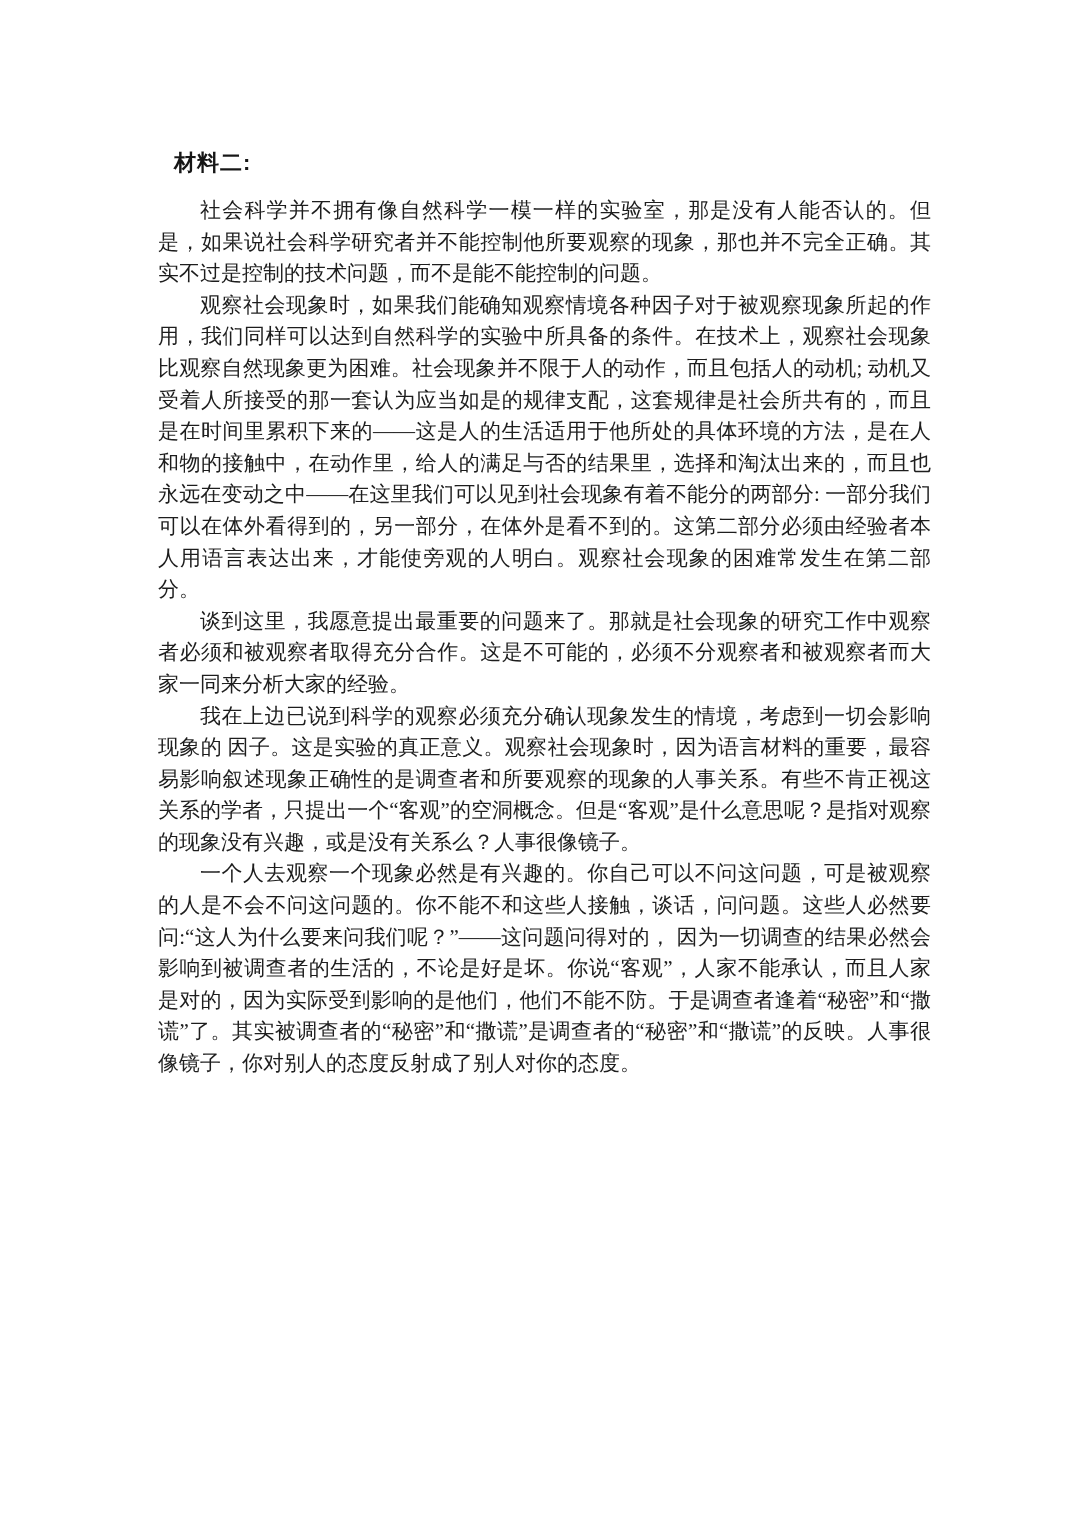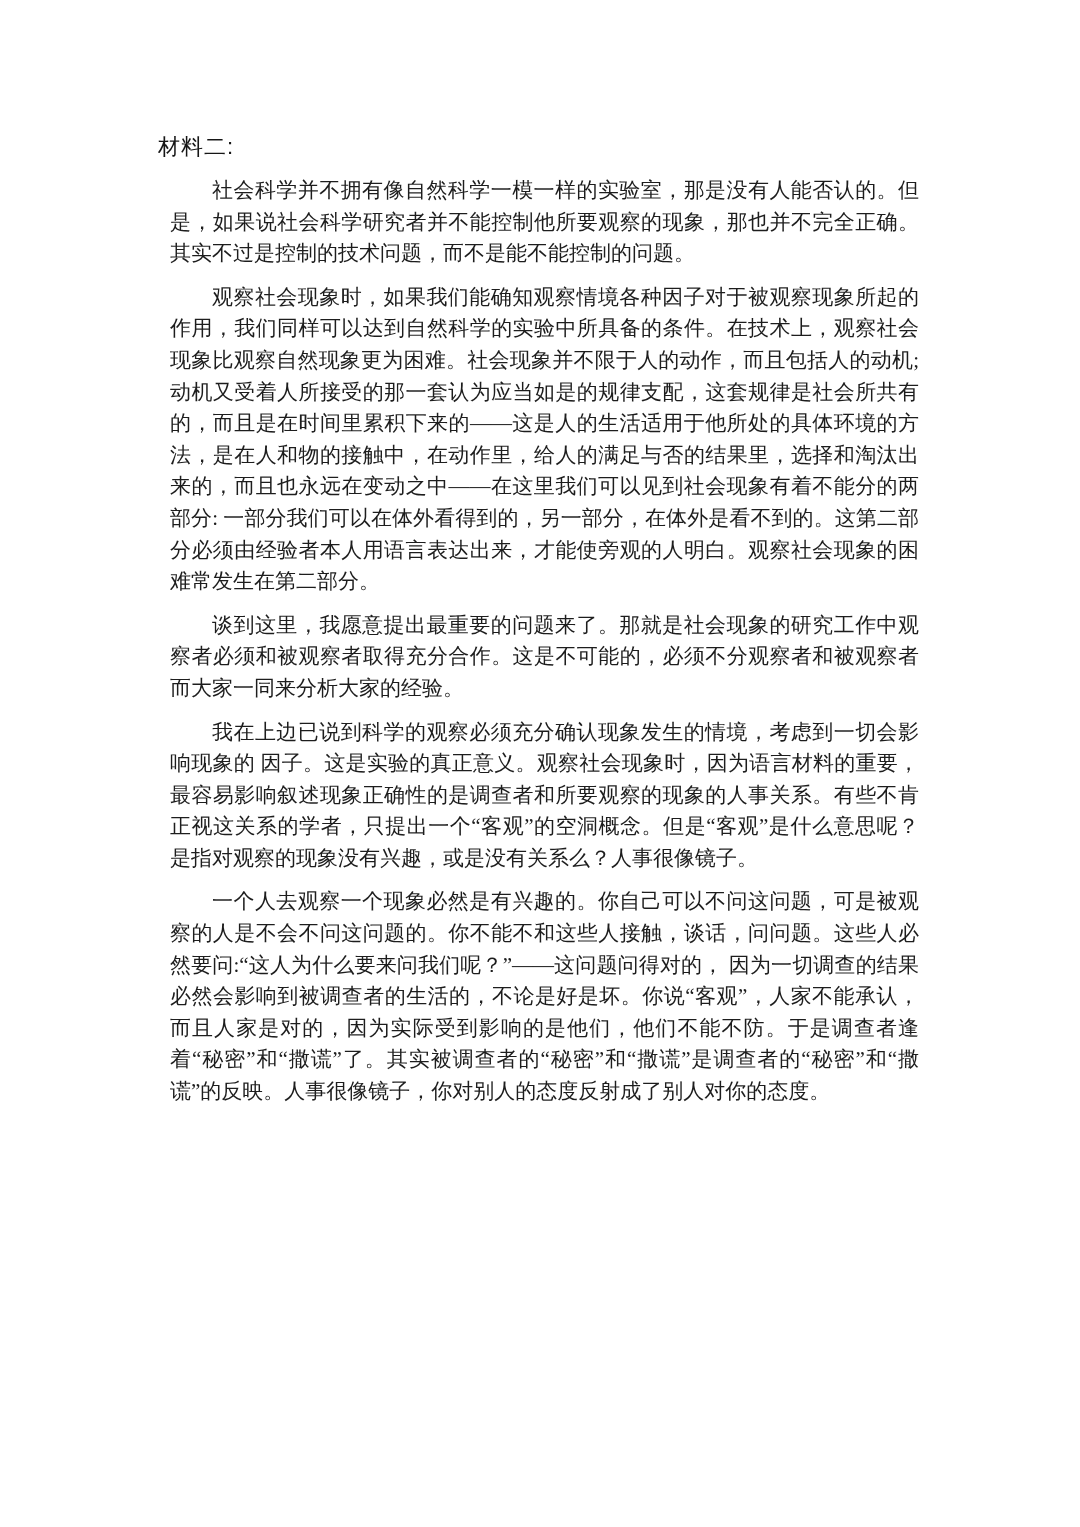--- a/index.html
+++ b/index.html
@@ -15,34 +15,34 @@
     overflow: hidden;
   }
   .content {
     position: absolute;
     left: 158px;
     top: 131px;
     width: 773px;
   }
   .heading {
     font-family: "Liberation Sans", sans-serif;
-    font-weight: normal;
+    font-weight: bold;
     font-size: 22px;
     line-height: 32px;
     color: #161616;
-    margin: 0;
+    margin: 16px;
     padding: 0;
     letter-spacing: 1px;
   }
   .para {
     font-family: "Liberation Serif", "DejaVu Serif", serif;
     font-size: 21px;
     line-height: 31.6px;
     color: #1d1d1d;
-    margin: 12px;
+    margin: 0;
     padding: 0;
     text-align: justify;
     text-justify: inter-ideograph;
     text-indent: 2em;
     word-break: break-all;
   }
 </style>
 </head>
 <body>
 

